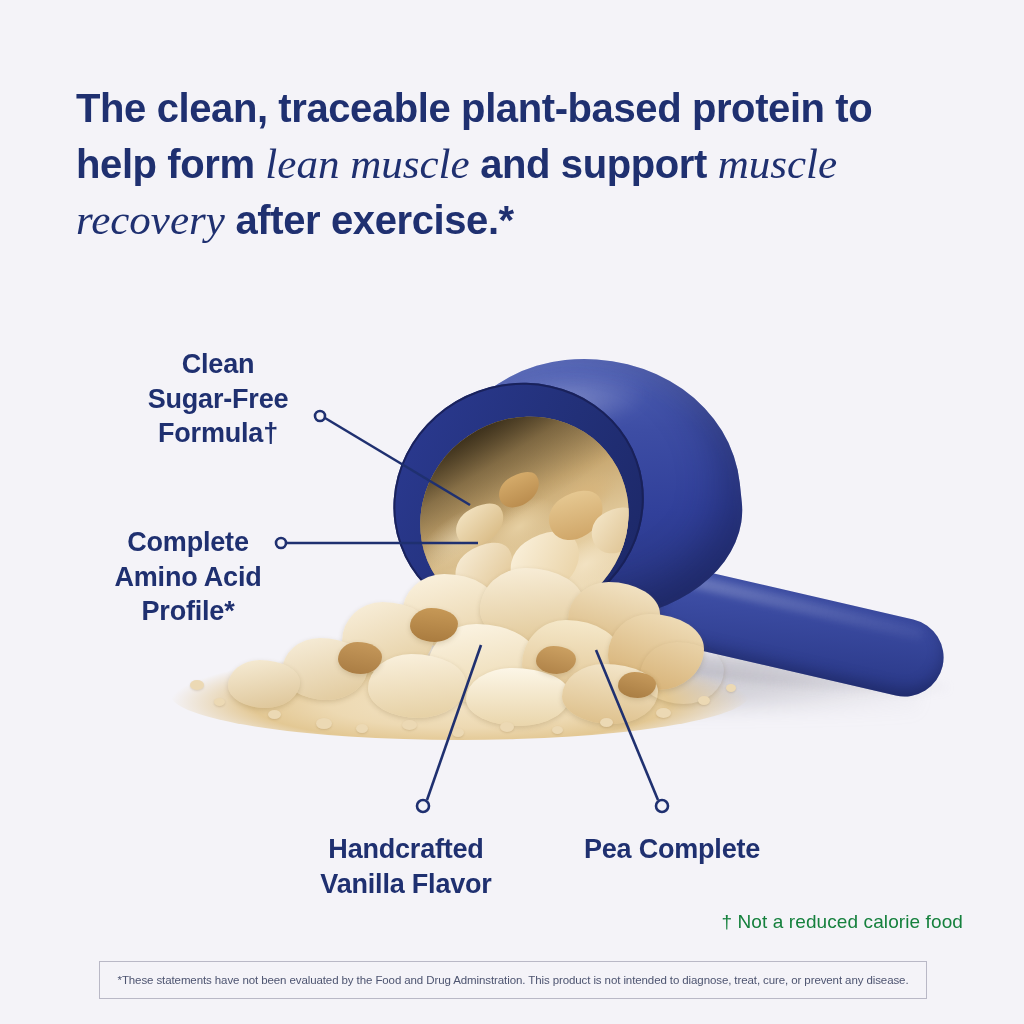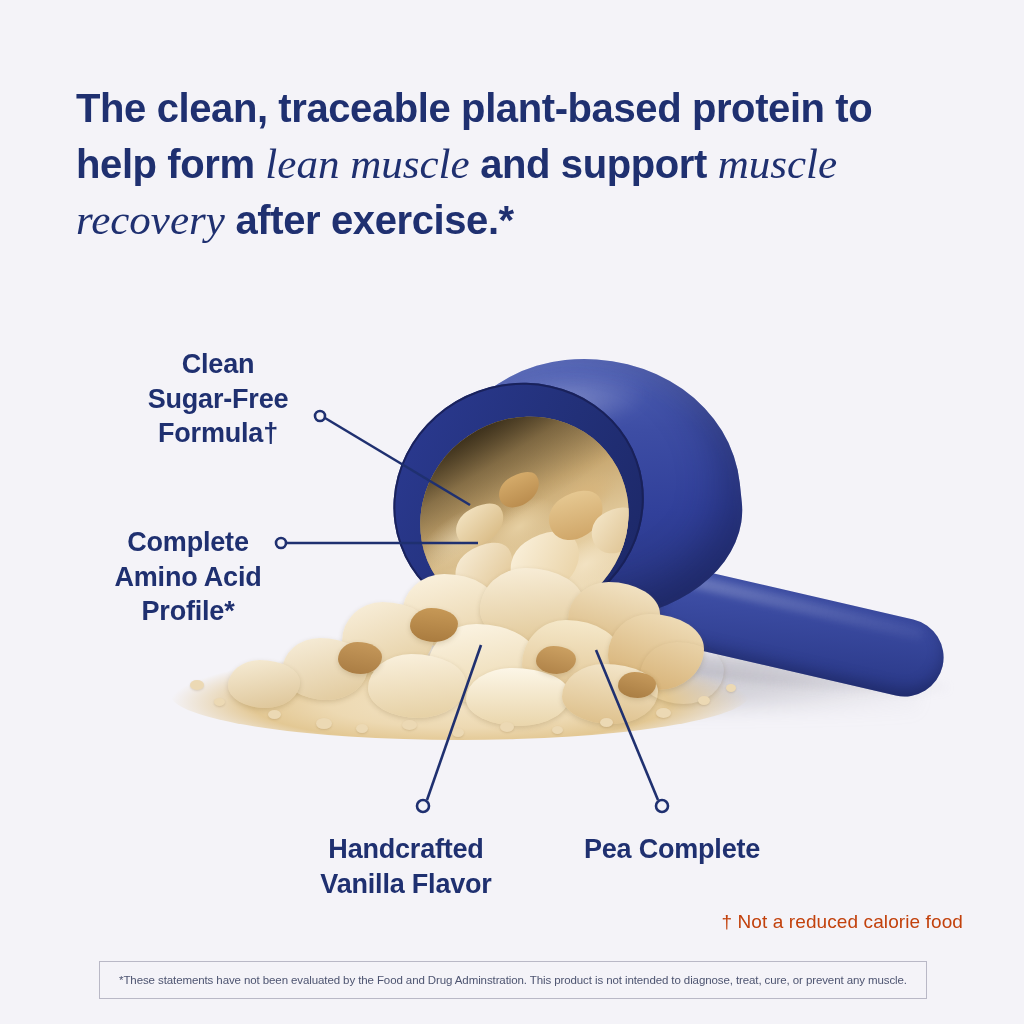--- a/index.html
+++ b/index.html
@@ -229,21 +229,21 @@
     width: 1024px;
     height: 1024px;
     pointer-events: none;
   }
 
   
   .dagger-note {
     position: absolute;
     right: 96px;
     top: 911px;
-    color: #c2410c;
+    color: #15803d;
     font-size: 19px;
     letter-spacing: 0.1px;
   }
   .disclaimer-box {
     position: absolute;
     left: 99px;
     top: 961px;
     width: 826px;
     height: 36px;
     border: 1px solid #b9b8c6;
@@ -348,16 +348,16 @@
   <div class="callout-label" style="left:140px;top:347px;width:156px;">Clean
 Sugar-Free
 Formula†</div>
   <div class="callout-label" style="left:306px;top:832px;width:200px;text-align:center;">Handcrafted
 Vanilla Flavor</div>
   <div class="callout-label" style="left:582px;top:832px;width:180px;">Pea Complete</div>
 
   <div class="dagger-note">† Not a reduced calorie food</div>
 
   <div class="disclaimer-box">
-    <span class="disclaimer-text">*These statements have not been evaluated by the Food and Drug Adminstration. This product is not intended to diagnose, treat, cure, or prevent any muscle.</span>
+    <span class="disclaimer-text">*These statements have not been evaluated by the Food and Drug Adminstration. This product is not intended to diagnose, treat, cure, or prevent any disease.</span>
   </div>
 
 </div>
 
 </body></html>

